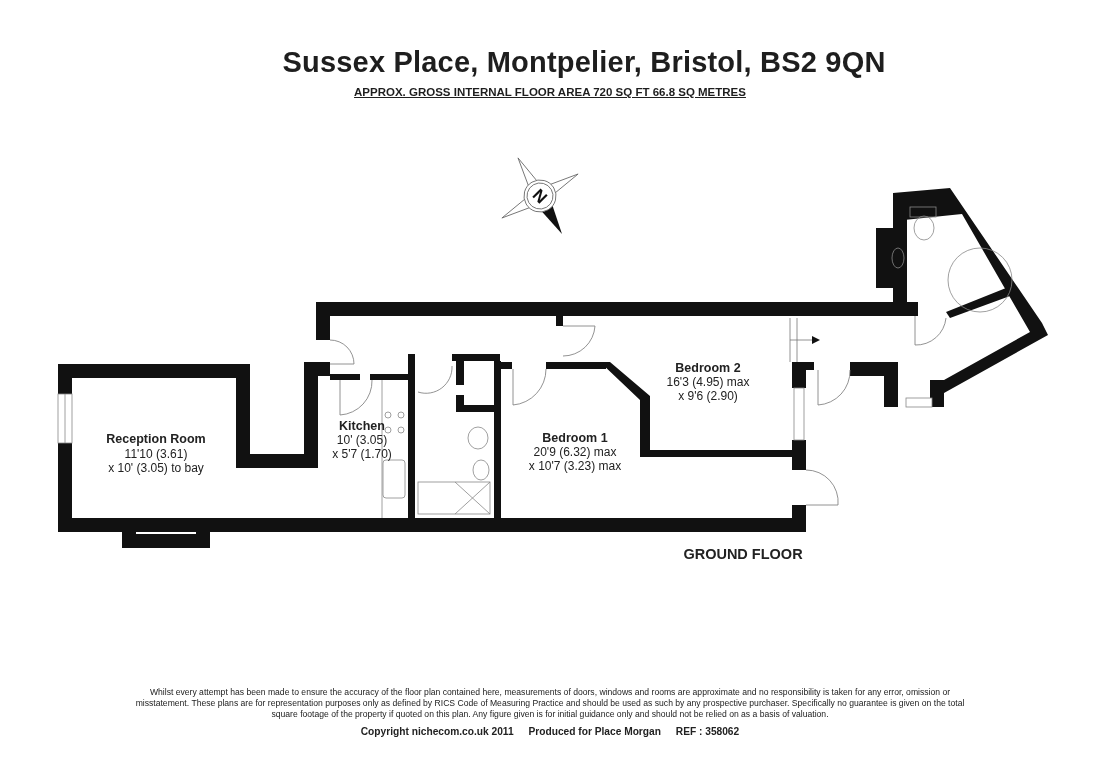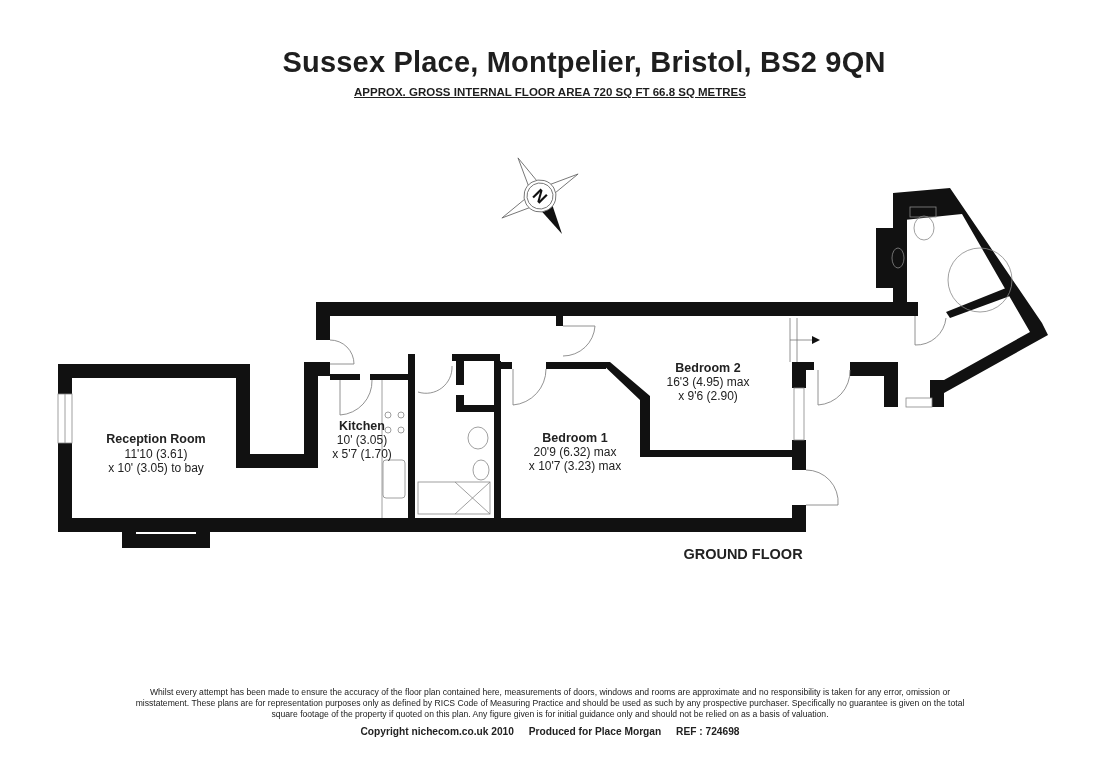--- a/index.html
+++ b/index.html
@@ -147,16 +147,16 @@
     <text class="room-label" x="708" y="372" text-anchor="middle">Bedroom 2</text>
     <text class="room-dim" x="708" y="386" text-anchor="middle">16'3 (4.95) max</text>
     <text class="room-dim" x="708" y="400" text-anchor="middle">x 9'6 (2.90)</text>
   </g>
 
   <text class="floor-label" x="743" y="559" text-anchor="middle">GROUND FLOOR</text>
 </svg>
 
 <div class="disclaimer">Whilst every attempt has been made to ensure the accuracy of the floor plan contained here, measurements of doors, windows and rooms are approximate and no responsibility is taken for any error, omission or misstatement. These plans are for representation purposes only as defined by RICS Code of Measuring Practice and should be used as such by any prospective purchaser. Specifically no guarantee is given on the total square footage of the property if quoted on this plan. Any figure given is for initial guidance only and should not be relied on as a basis of valuation.</div>
 <div class="copyright">
-  <span>Copyright nichecom.co.uk 2010</span>
+  <span>Copyright nichecom.co.uk 2011</span>
   <span>Produced for Place Morgan</span>
-  <span>REF : 724698</span>
+  <span>REF : 358062</span>
 </div>
 
 </body></html>

